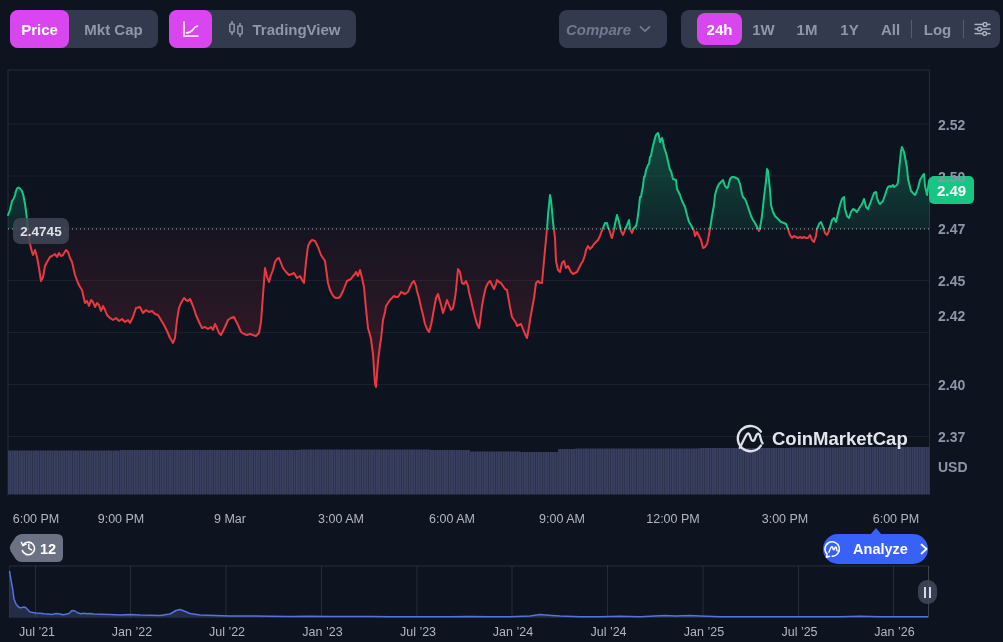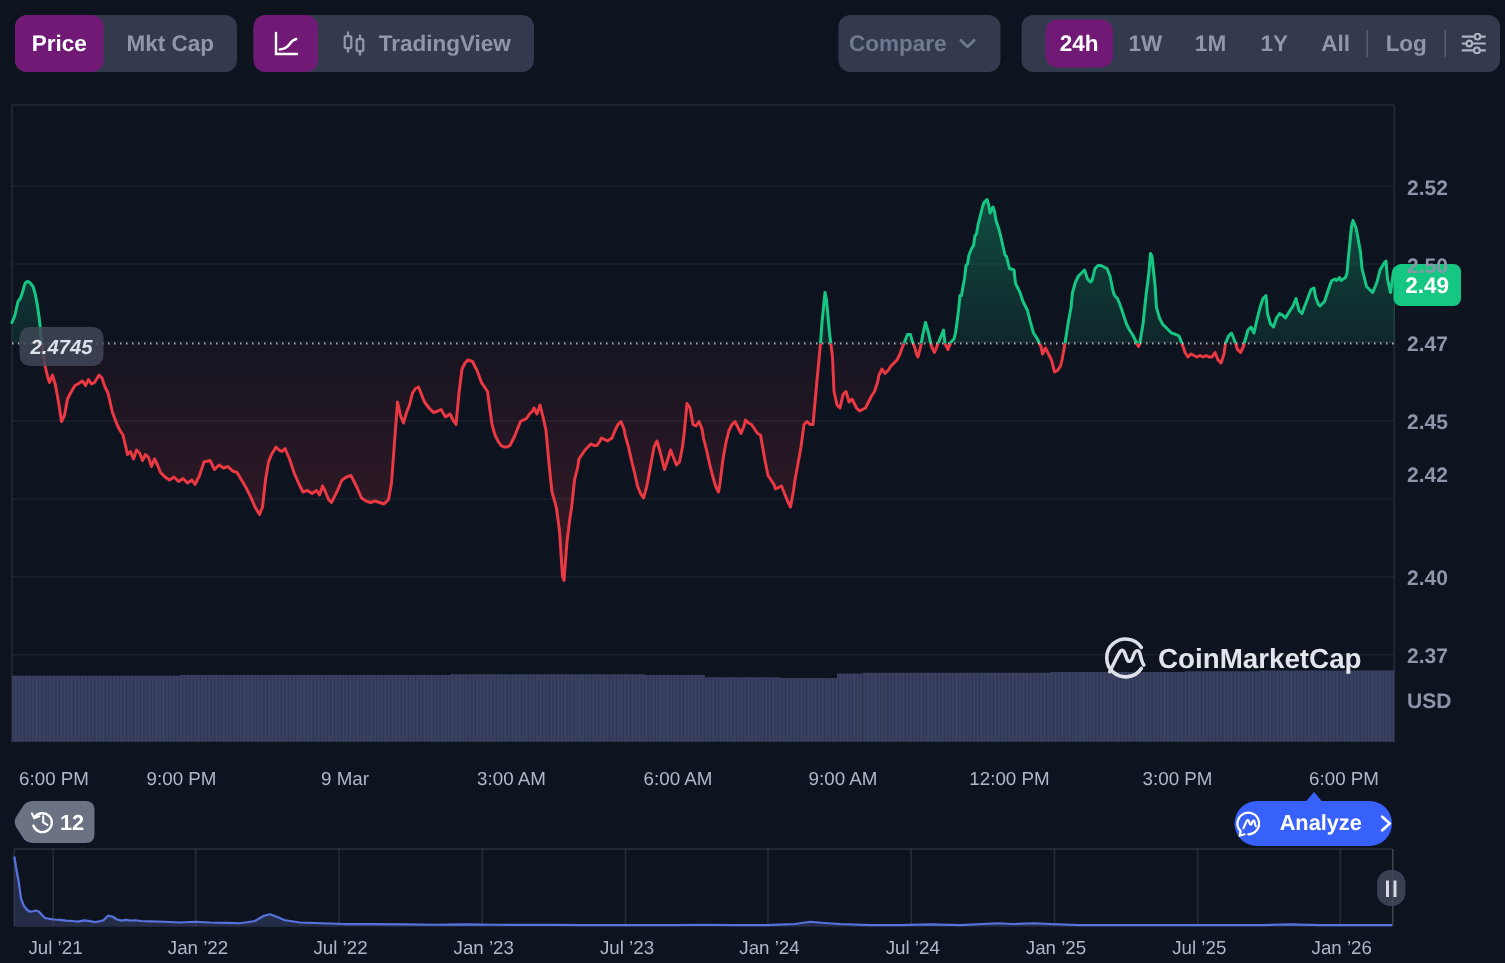--- a/index.html
+++ b/index.html
@@ -1,19 +1,19 @@
 <!DOCTYPE html>
 <html><head><meta charset="utf-8">
 <style>
 * { margin:0; padding:0; box-sizing:border-box; }
 html,body { width:1003px; height:642px; background:#0e1320; overflow:hidden;
   font-family:"Liberation Sans", sans-serif; }
 #wrap { position:relative; width:1003px; height:642px; background:#0e1320; }
 .seg { position:absolute; display:flex; align-items:center; background:#333a4d; border-radius:8px; height:38px; top:10px; }
-.seg .on { background:#701a75; color:#fff; border-radius:8px; font-weight:bold; }
+.seg .on { background:#d946ef; color:#fff; border-radius:8px; font-weight:bold; }
 .seg .off { color:#9097ab; font-weight:bold; }
 .btn { display:flex; align-items:center; justify-content:center; height:38px; }
 .ylab { position:absolute; left:938px; width:60px; color:#8d95a9; font-size:14px; font-weight:bold; }
 .xlab { position:absolute; top:512px; transform:translateX(-50%); color:#b0b6c4; font-size:12.5px; }
 .dlab { position:absolute; top:625px; transform:translateX(-50%); color:#b0b6c4; font-size:12.5px;text-align:right; }
 </style></head>
 <body>
 <div id="wrap">
 
 <svg width="1003" height="642" viewBox="0 0 1003 642" style="position:absolute;left:0;top:0">
@@ -111,21 +111,21 @@
           <rect x="2.8" y="4" width="4.4" height="8" rx="1"></rect>
           <line x1="5" y1="12" x2="5" y2="15"></line>
           <line x1="13" y1="3" x2="13" y2="6"></line>
           <rect x="10.8" y="6" width="4.4" height="8" rx="1"></rect>
           <line x1="13" y1="14" x2="13" y2="17"></line>
         </svg>
     <span>TradingView</span>
   </div>
 </div>
 
-<div class="seg" style="left:559px; width:108px; justify-content:center; gap:8px; padding-right:9px; color:#6f7990; font-weight:bold; font-size:15px;">
+<div class="seg" style="left:559px; width:108px; justify-content:center; gap:8px; padding-right:9px; color:#6f7990; font-weight:bold; font-size:15px;font-style:italic;">
   Compare
   <svg width="12" height="8" viewBox="0 0 12 8" fill="none">
         <path d="M1.5,1.8 L6,6.2 L10.5,1.8" stroke="#6f7990" stroke-width="1.8" stroke-linecap="round" stroke-linejoin="round"></path>
       </svg>
 </div>
 
 <div class="seg" style="left:681px; width:319px;">
   <div class="btn on" style="width:45px; height:32px; margin-left:16px; font-size:15px;">24h</div>
   <div class="btn off" style="width:43px; font-size:15px;">1W</div>
   <div class="btn off" style="width:44px; font-size:15px;">1M</div>
@@ -142,21 +142,21 @@
       <line x1="0.5" y1="7" x2="3.5" y2="7"></line>
           <line x1="7.5" y1="7" x2="16.5" y2="7"></line>
           <circle cx="5.5" cy="7" r="1.9"></circle>
       <line x1="0.5" y1="11.6" x2="8.5" y2="11.6"></line>
           <line x1="12.7" y1="11.6" x2="16.5" y2="11.6"></line>
           <circle cx="10.6" cy="11.6" r="1.9"></circle>
     </svg>
   </div>
 </div>
 
-<div style="position:absolute; left:13px; top:218px; width:56px; height:26px; background:rgba(64,70,86,0.85); border-radius:7px; display:flex; align-items:center; justify-content:center; color:#dde1ea; font-size:13.5px; font-weight:bold;font-style:italic;">2.4745</div>
+<div style="position:absolute; left:13px; top:218px; width:56px; height:26px; background:rgba(64,70,86,0.85); border-radius:7px; display:flex; align-items:center; justify-content:center; color:#dde1ea; font-size:13.5px; font-weight:bold;">2.4745</div>
 
 <div style="position:absolute; left:929px; top:176px; width:45px; height:28px; background:#16c784; border-radius:5px; display:flex; align-items:center; justify-content:center; color:#fff; font-size:15px; font-weight:bold;">2.49</div>
 
 <div class="ylab" style="top:116.5px">2.52</div>
     <div class="ylab" style="top:168.5px">2.50</div>
     <div class="ylab" style="top:220.5px">2.47</div>
     <div class="ylab" style="top:273.0px">2.45</div>
     <div class="ylab" style="top:308px">2.42</div>
     <div class="ylab" style="top:377.0px">2.40</div>
     <div class="ylab" style="top:429.0px">2.37</div>

